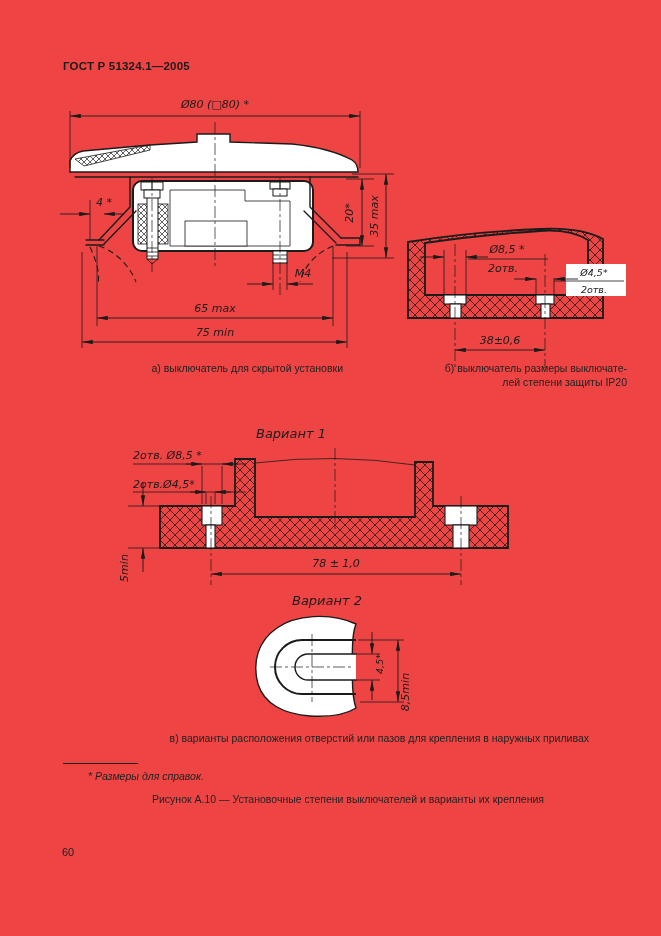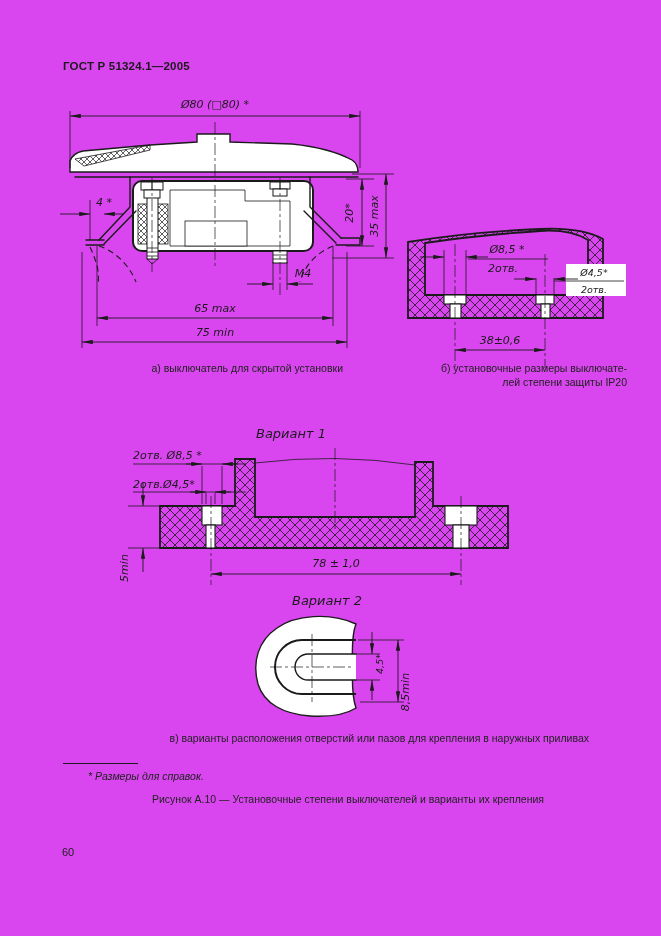--- a/index.html
+++ b/index.html
@@ -1,18 +1,18 @@
 <!DOCTYPE html>
 <html><head>
 <meta charset="utf-8">
 <style>
   html,body{margin:0;padding:0;background:#e8e8e8;}
   .page{
     position:relative;width:661px;height:936px;margin:0 auto;
-    background:#d946ef;color:#1b1b1b;overflow:hidden;
+    background:#ef4444;color:#1b1b1b;overflow:hidden;
     font-family:"Liberation Sans", sans-serif;
   }
   .hdr{position:absolute;left:63px;top:60px;font-size:11.5px;font-weight:bold;letter-spacing:.2px;}
   .cap{position:absolute;font-size:10.5px;color:#222;text-align:right;line-height:14px;}
   .cap-a{left:103px;top:361px;width:240px;}
   .cap-b{left:411px;top:361px;width:216px;}
   .cap-v{left:44px;top:731px;width:545px;}
   .fnrule{position:absolute;left:63px;top:763px;width:75px;border-top:1px solid #1b1b1b;}
   .fn{position:absolute;left:88px;top:770px;font-size:10.5px;color:#222;font-style:italic;}
   .figcap{position:absolute;left:88px;top:793px;width:520px;text-align:center;font-size:10.5px;color:#222;}
@@ -229,21 +229,21 @@
       <g>
         <path class="thin" d="M358,640 H404 M360,702 H404"></path>
         <line class="dim" x1="398" y1="640" x2="398" y2="702" marker-start="url(#arr)" marker-end="url(#arr)"></line>
         <text class="dt" transform="rotate(-90,409,692)" x="409" y="692" text-anchor="middle">8,5min</text>
       </g>
     </g>
   </svg>
 
   <div class="cap cap-a">а) выключатель для скрытой установки</div>
   <div class="cap cap-b">
-    <div>б) установочные размеры выключате-</div>
+    <div>б) выключатель размеры выключате-</div>
     <div>лей степени защиты IP20</div>
   </div>
   <div class="cap cap-v">в) варианты расположения отверстий или пазов для крепления в наружных приливах</div>
 
   <div class="fnrule"></div>
   <div class="fn">* Размеры для справок.</div>
   <div class="figcap">Рисунок А.10 — Установочные степени выключателей и варианты их крепления</div>
   <div class="pagenum">60</div>
 
 </div>

